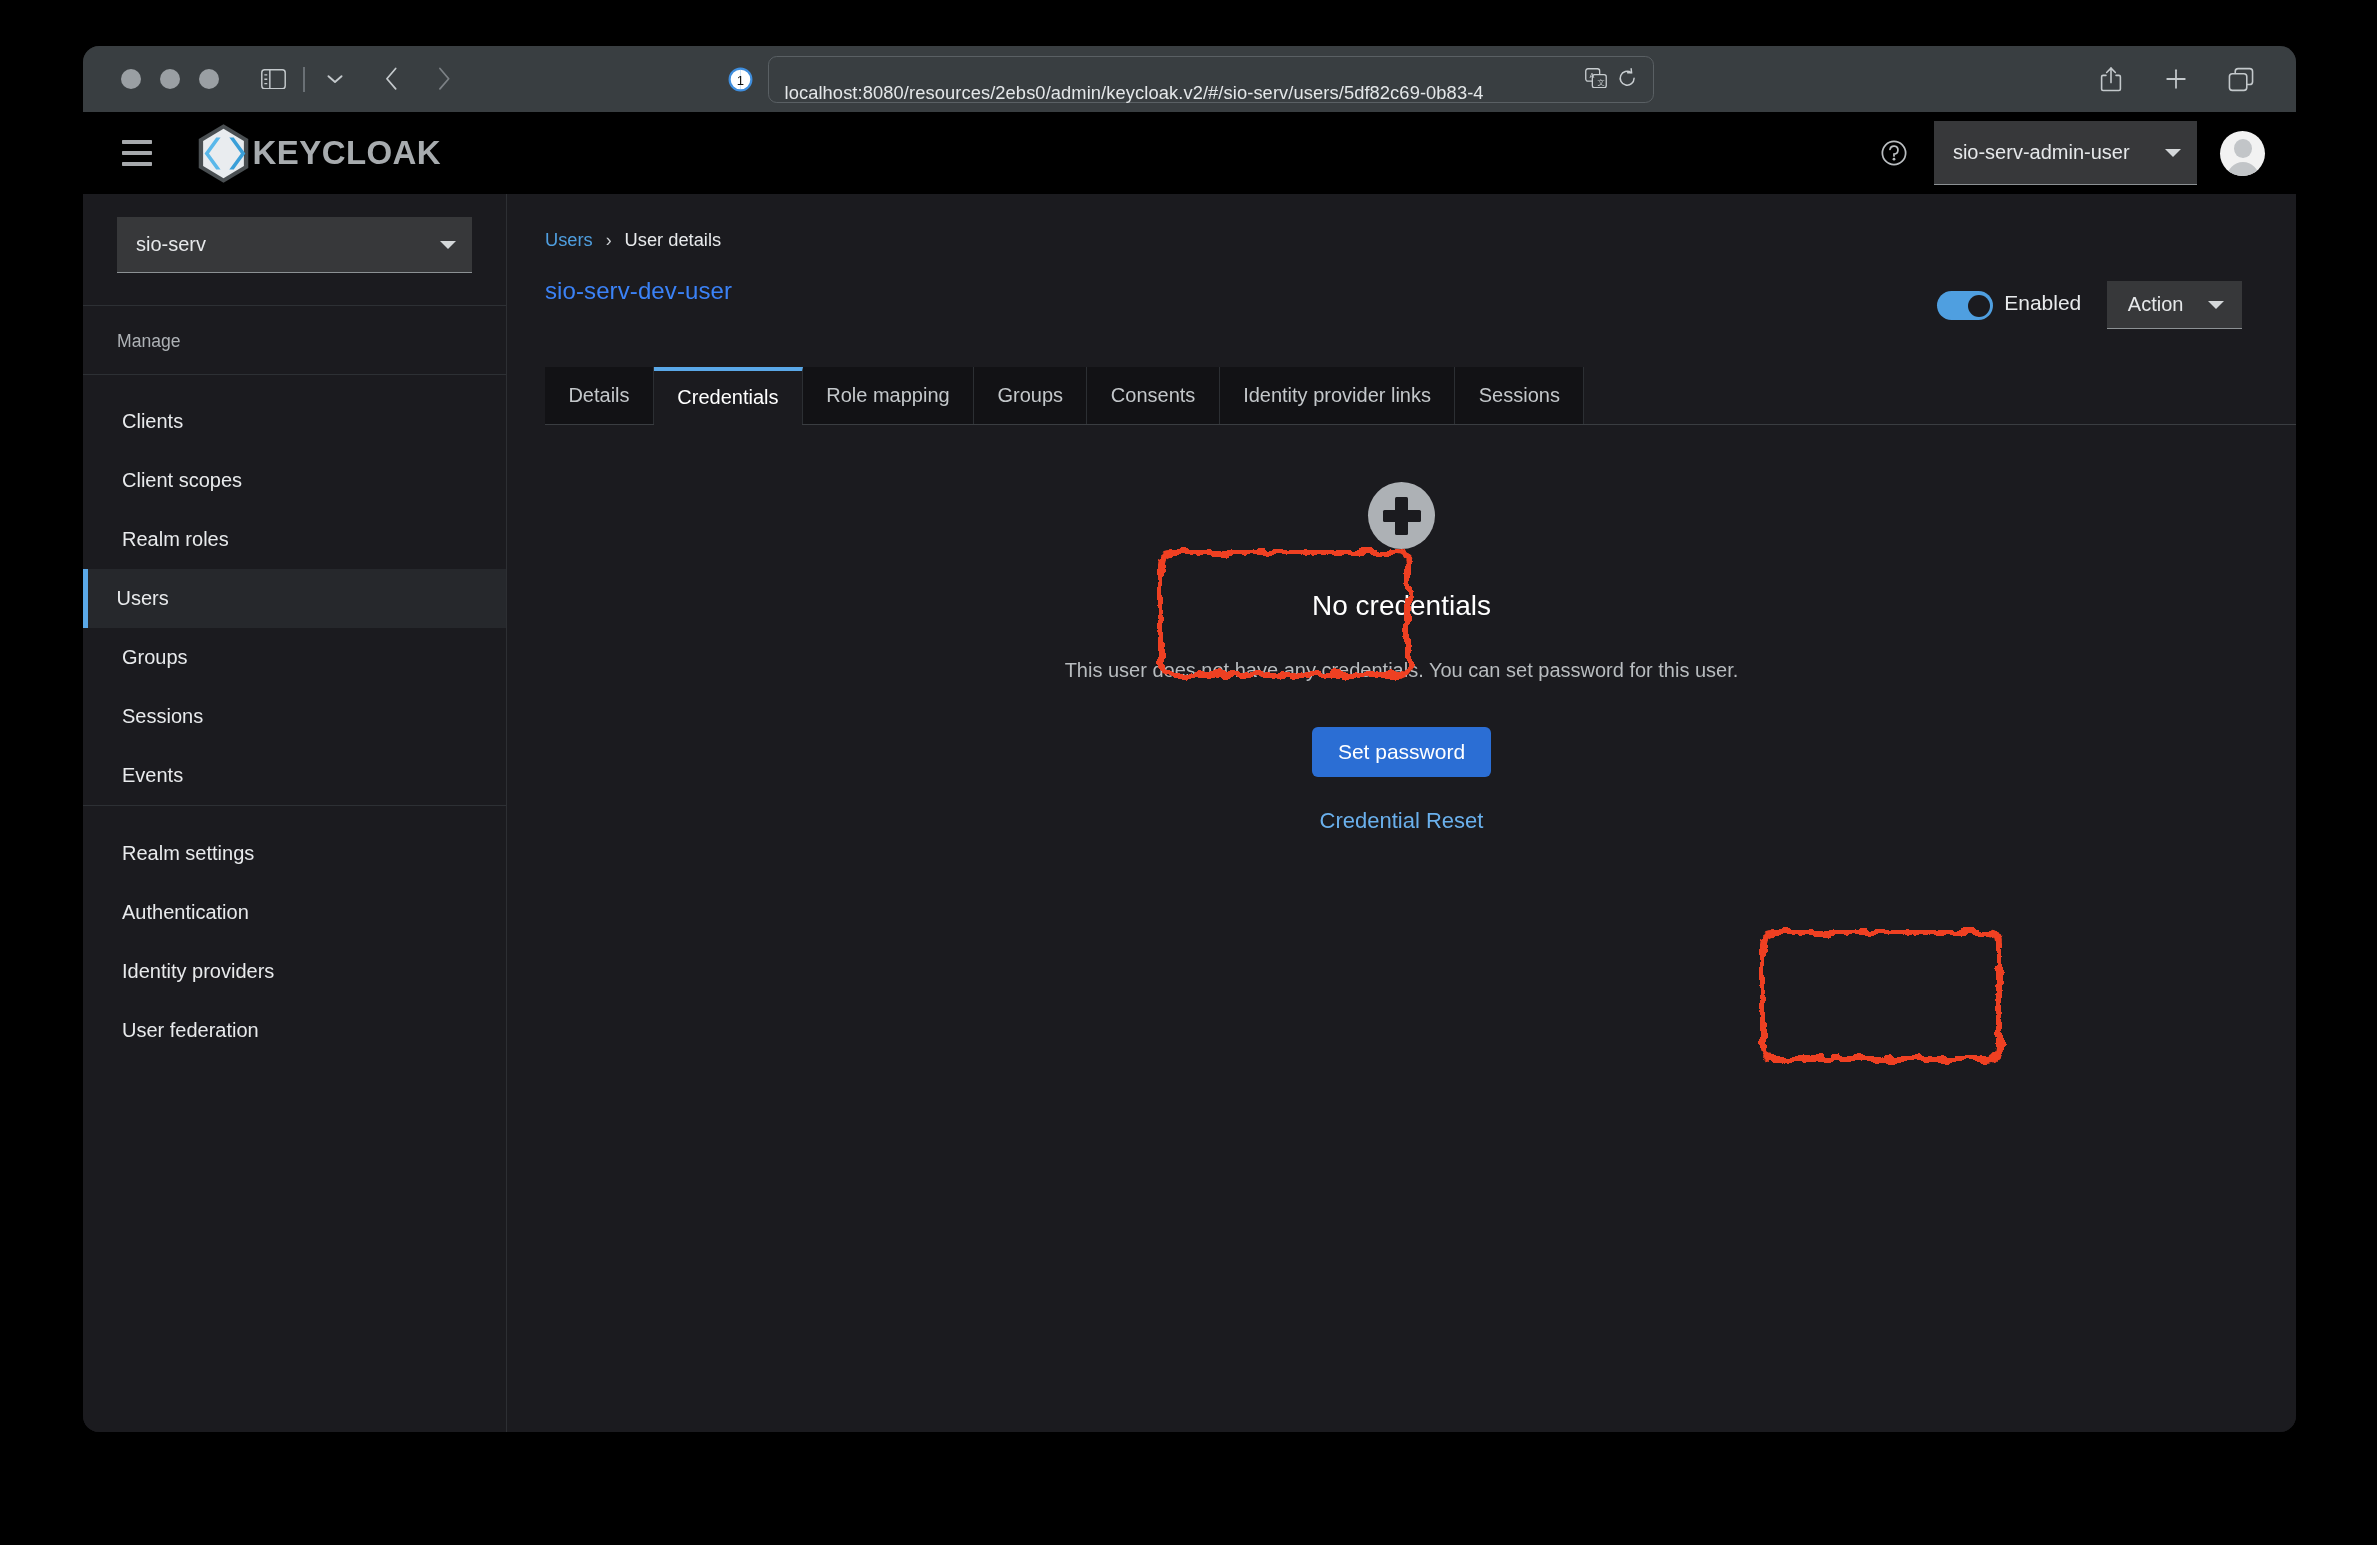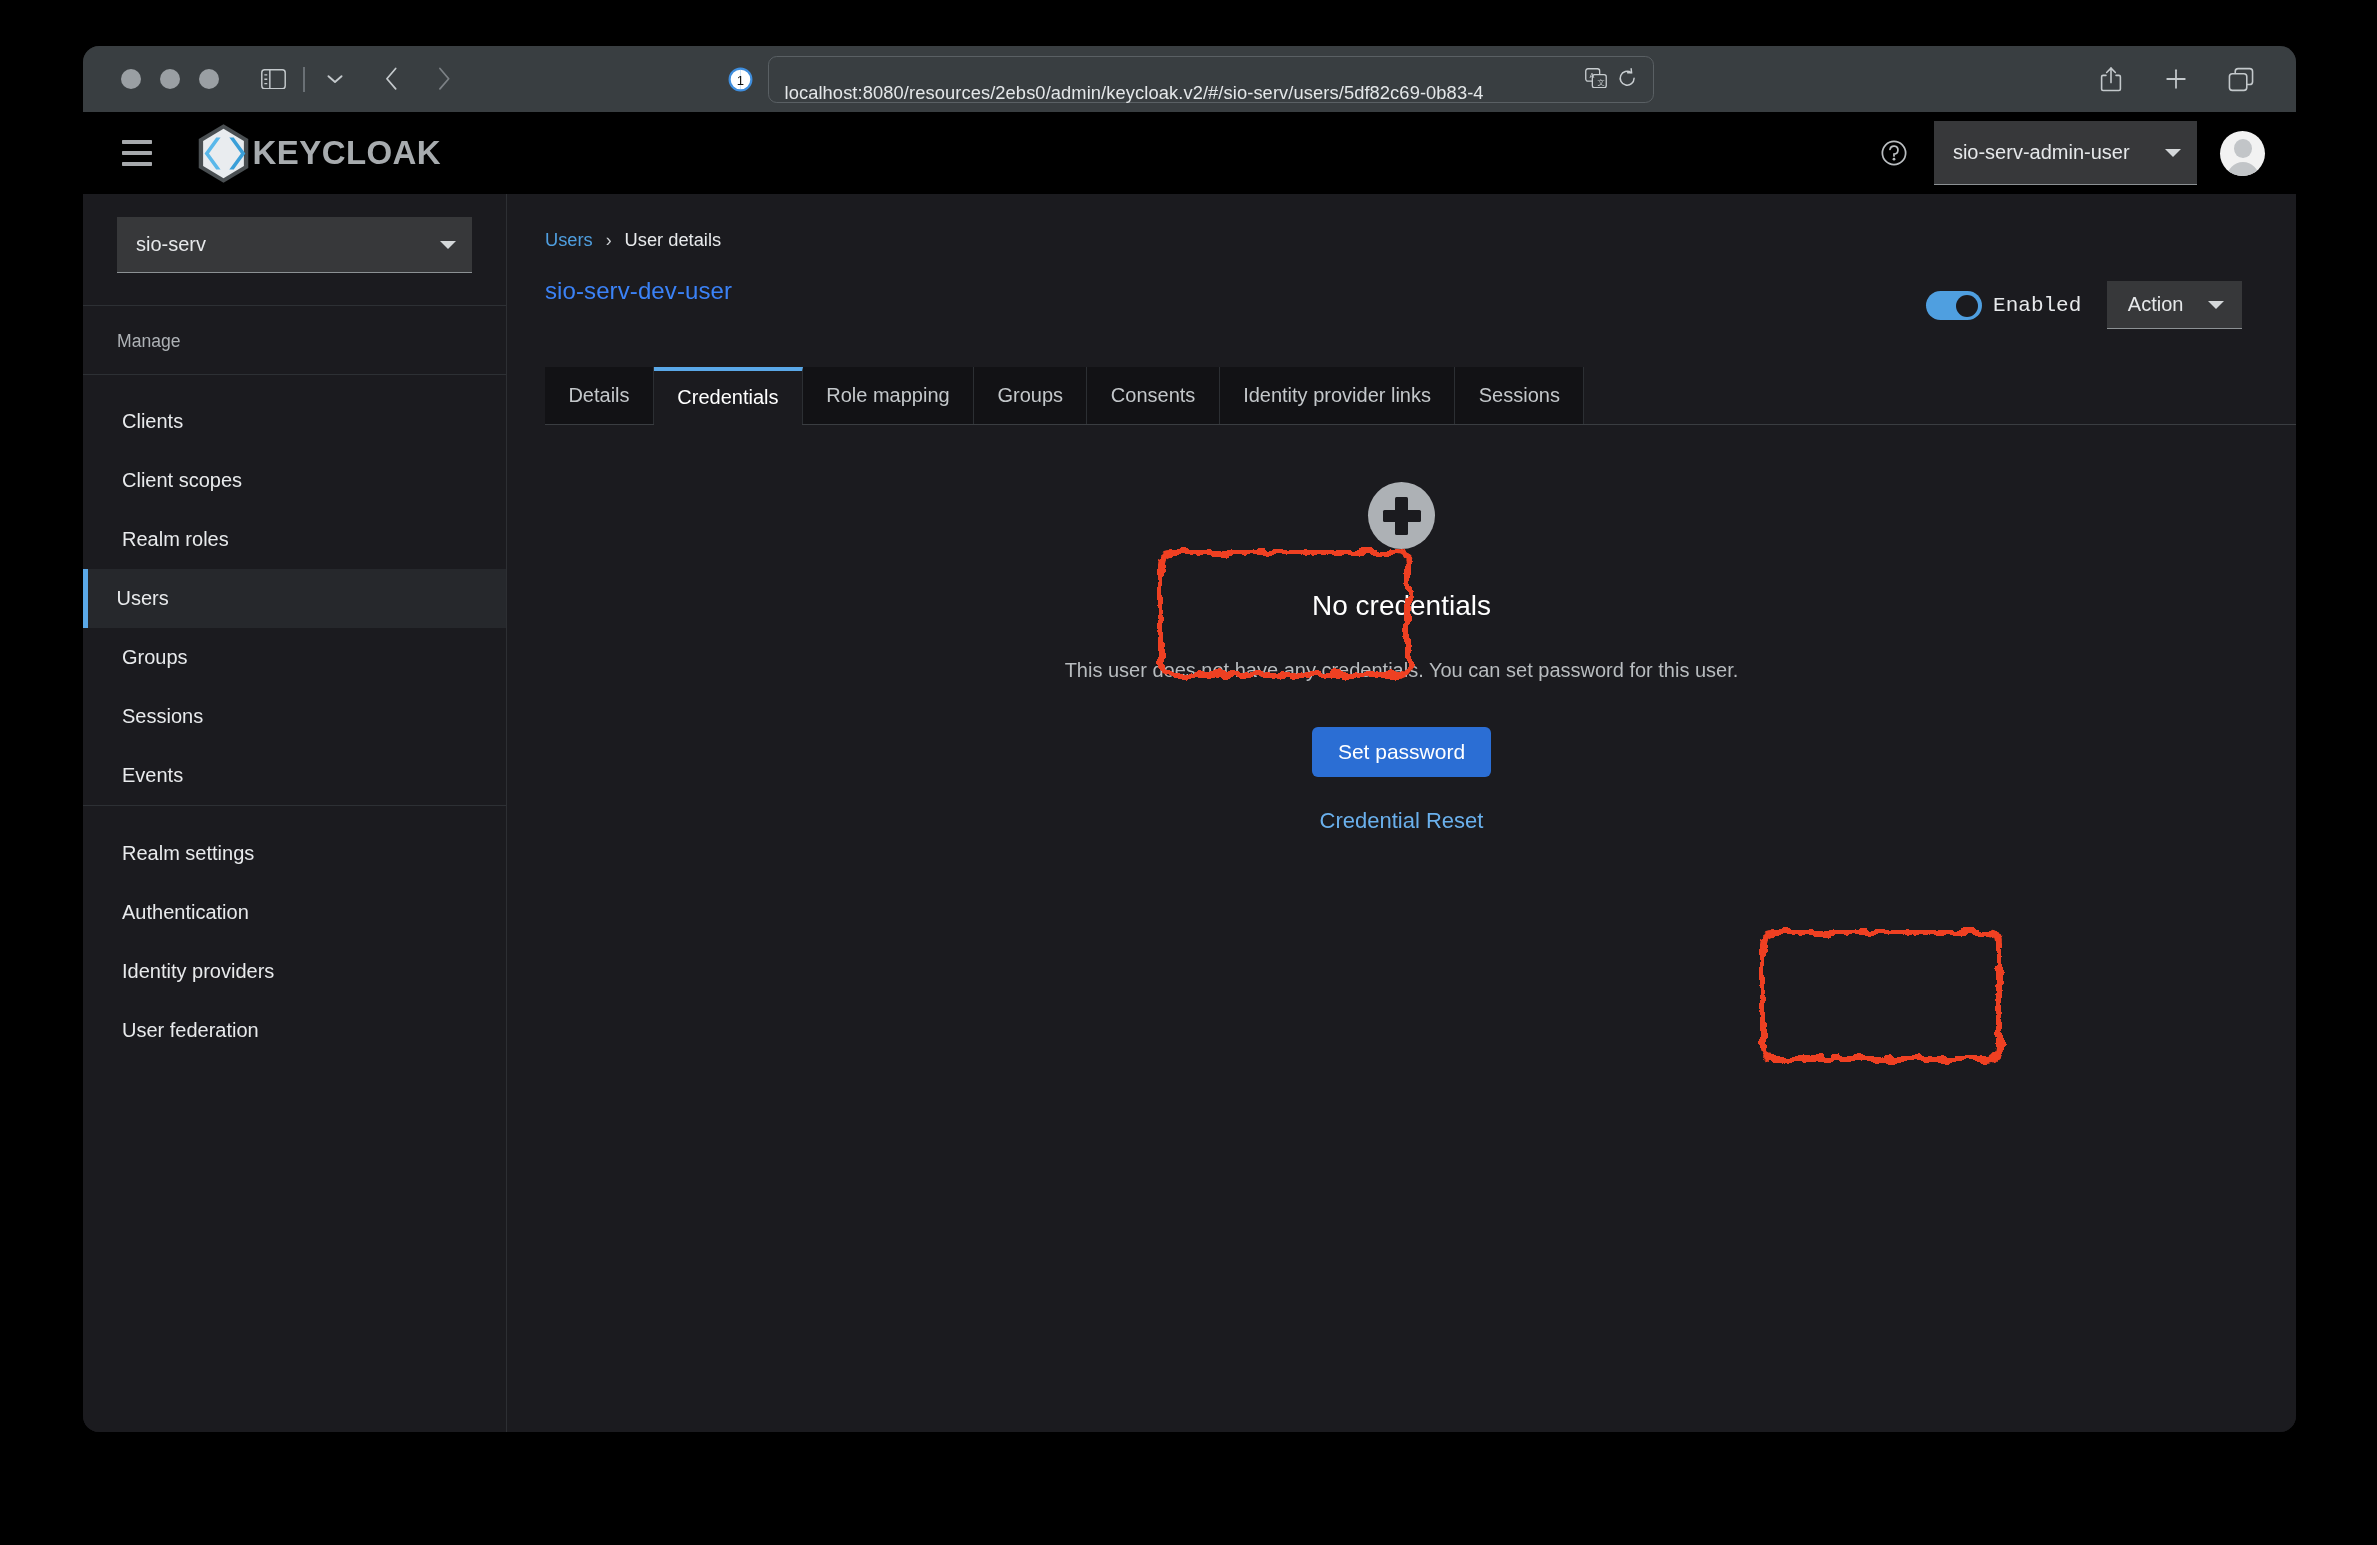--- a/index.html
+++ b/index.html
@@ -168,21 +168,21 @@
   .breadcrumb .sep { color: #cfd2d5; font-size: 17.6px; }
   .breadcrumb .current { color: #e8eaec; }
 
   .title-row {
     display: flex; align-items: flex-start;
     padding: 26px 54px 0 38px;
   }
   .page-title { color: #3b82f6; font-size: 24px; font-weight: 400; letter-spacing: 0.1px; }
   .title-actions { margin-left: auto; display: flex; align-items: center; gap: 26px; padding-top: 4.4px; }
 
-  .toggle-wrap { display: flex; align-items: center; gap: 11px; font-family: Liberation Mono, monospace; }
+  .toggle-wrap { display: flex; align-items: flex-start; gap: 11px; }
   .toggle {
     width: 56px; height: 29px; border-radius: 14.6px;
     background: #4f9fe0; position: relative;
   }
   .toggle::after {
     content:""; position: absolute; right: 3.7px; top: 3.7px;
     width: 22px; height: 22px; border-radius: 50%;
     background: #1b1b1f;
   }
   .toggle-label { color: #e8eaec; font-size: 21px; }

